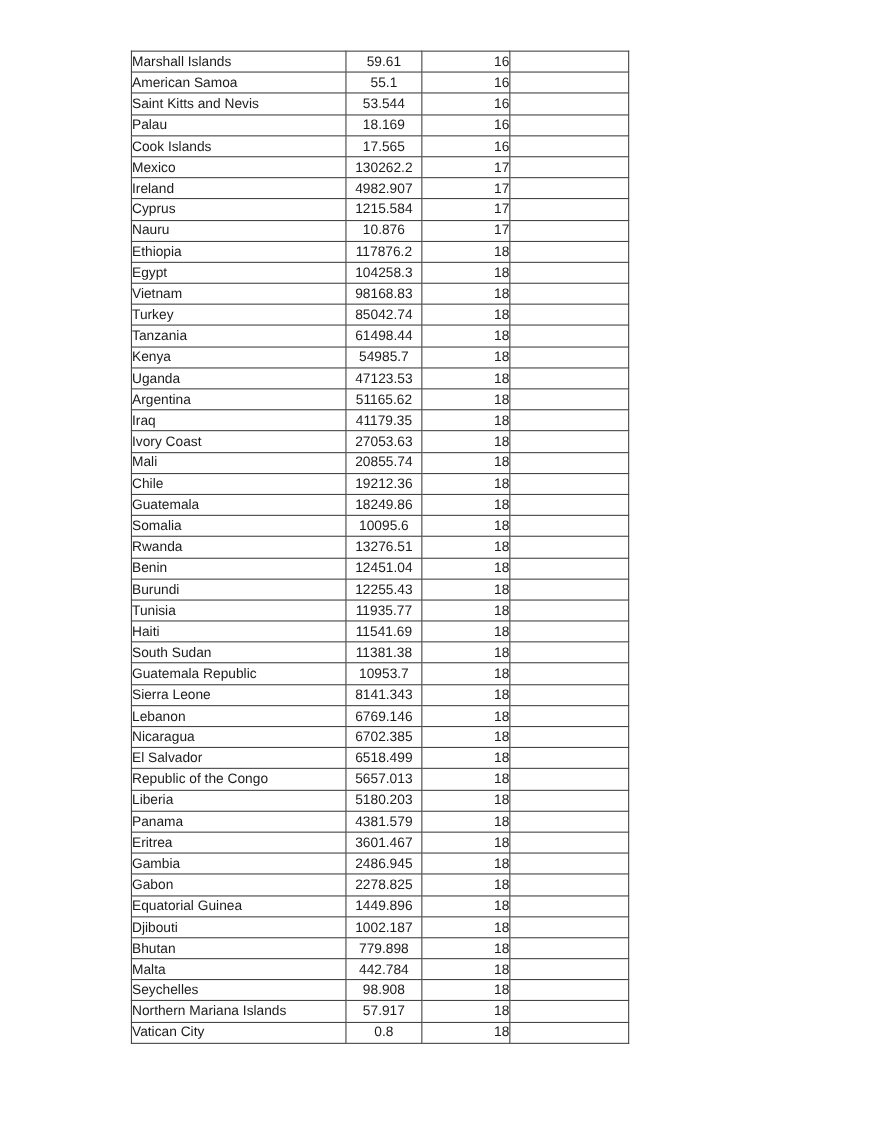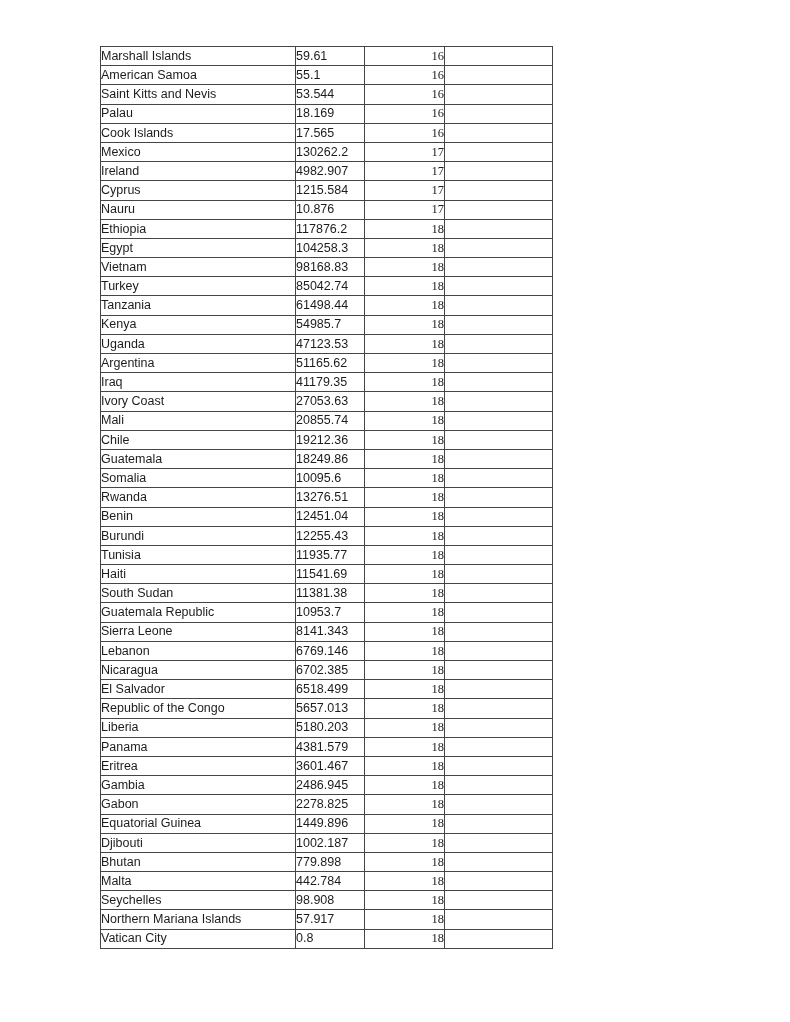--- a/index.html
+++ b/index.html
@@ -12,20 +12,21 @@
     height: 1022px;
     position: relative;
     font-family: "Liberation Sans", sans-serif;
     color: #1c1c1c;
     overflow: hidden;
   }
   .doc-page {
     position: absolute;
     inset: 0;
     background: #ffffff;
+    margin-left: 19px;
   }
   table.data-table {
     position: absolute;
     left: 100px;
     top: 46px;
     width: 452px;
     border-collapse: collapse;
     table-layout: fixed;
     font-size: 12.5px;
     line-height: 1;
@@ -39,28 +40,27 @@
     vertical-align: middle;
   }
   td.col-country {
     width: 194px;
     text-align: left;
     padding-left: 6px;
     padding-right: 4px;
   }
   td.col-value {
     width: 68px;
-    text-align: left;
+    text-align: center;
     padding-right: 9px;
   }
   td.col-rank {
     width: 79px;
     text-align: right;
     padding-right: 8px;
-    font-family: Liberation Serif, serif;
   }
   td.col-empty {
     width: 107px;
   }
 </style>
 </head>
 <body>
 
 <div class="doc-page">
   <table class="data-table">

